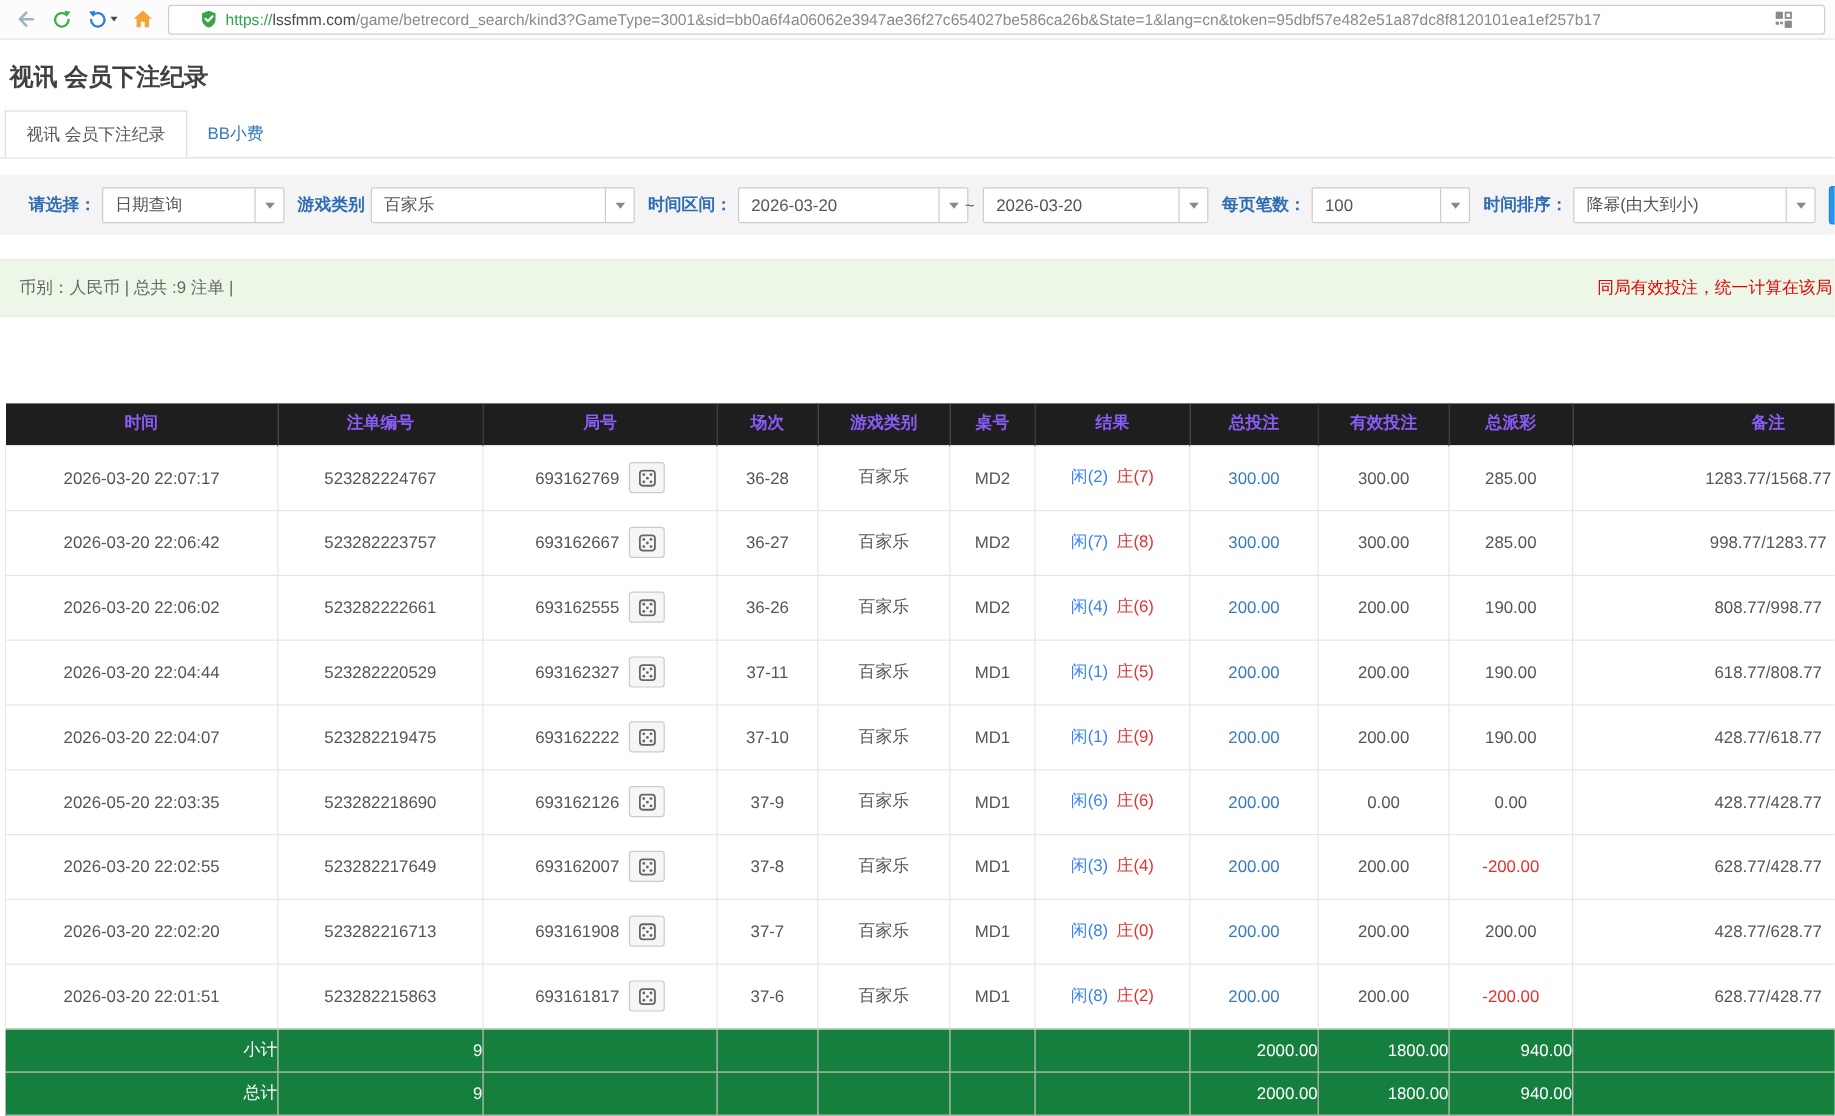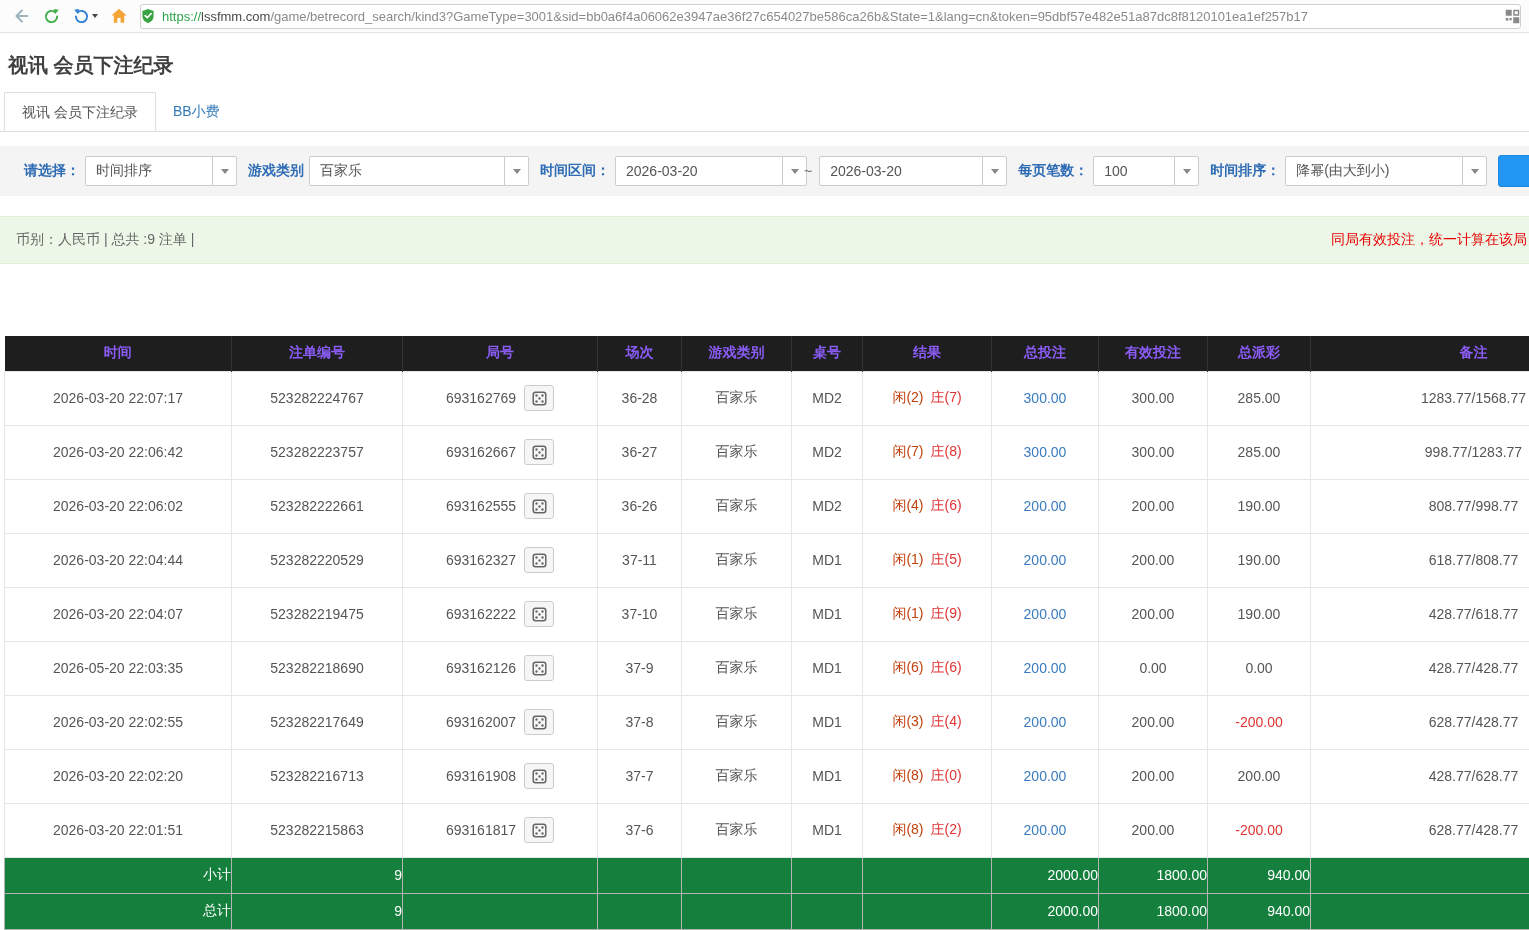--- a/index.html
+++ b/index.html
@@ -12,21 +12,21 @@
   
   .browser-bar {
     height: 33px; background: #fcfcfc; border-bottom: 1px solid #e3e3e3;
     display: flex; align-items: center; padding: 0 8px; gap: 4px;
   }
   .nav-btn { width: 26px; height: 26px; display: flex; align-items: center; justify-content: center; cursor: pointer; flex: 0 0 auto; }
   .undo-wrap { width: 34px; }
   .mini-caret { width: 0; height: 0; border-left: 3px solid transparent; border-right: 3px solid transparent; border-top: 4px solid #444; margin-left: 2px; }
   .url-bar {
     flex: 1; height: 25px; border: 1px solid #cfcfcf; border-radius: 3px; background: #fff;
-    display: flex; align-items: center; padding: 0 0; margin-left: 4px; overflow: hidden; min-width: 0;
+    display: flex; align-items: center; padding: 0 26px; margin-left: 4px; overflow: hidden; min-width: 0;
   }
   .shield { flex: 0 0 auto; margin-right: 7px; display: flex; }
   .url-text { white-space: nowrap; overflow: hidden; font-size: 13px; flex: 1; min-width: 0; }
   .url-scheme { color: #2da44e; }
   .url-host { color: #4a4a4a; }
   .url-rest { color: #8a8a8a; }
   .qr { margin-left: 8px; flex: 0 0 auto; display: flex; }
 
   
   .page-title { font-size: 20px; color: #404040; font-weight: 700; margin: 20px 0 0 8px; height: 25px; line-height: 25px; }
@@ -47,21 +47,21 @@
   .flabel { color: #2d6bb4; font-weight: 700; margin-right: 5px; flex: 0 0 auto; }
   .control {
     height: 30px; background: #fff; border: 1px solid #ccc; border-radius: 2px;
     display: inline-flex; align-items: center; margin-right: 11px; flex: 0 0 auto; cursor: pointer;
   }
   .control .val { padding: 0 8px 0 10px; flex: 1; color: #555; text-align: left; overflow: hidden; }
   .control .caret-box { width: 24px; align-self: stretch; border-left: 1px solid #ccc; display: flex; align-items: center; justify-content: center; }
   .caret { width: 0; height: 0; border-left: 4px solid transparent; border-right: 4px solid transparent; border-top: 5px solid #888; }
   .w-querytype { width: 152px; } .w-game { width: 220px; }
   .w-date { width: 192px; } .w-date2 { width: 188px; }
-  .w-pp { width: 106px; } .w-sort { width: 202px; }
+  .w-pp { width: 132px; } .w-sort { width: 202px; }
   .tilde { margin: 0 7px 0 -3px; color: #666; flex: 0 0 auto; }
   .search-btn { width: 46px; height: 32px; background: #2196f3; border: 1px solid #1d87dd; border-radius: 3px; flex: 0 0 auto; cursor: pointer; }
 
   
   .notice-bar {
     margin-top: 20px; height: 48px; background: #edf7e7;
     border-top: 1px solid #e0efd4; border-bottom: 1px solid #e0efd4;
     display: flex; align-items: center; justify-content: space-between;
     padding: 0 16px; white-space: nowrap; overflow: hidden;
   }
@@ -77,21 +77,21 @@
   }
   tbody td {
     height: 54px; text-align: center; border: 1px solid #e6e6e6;
     color: #555; background: #fff; font-size: 14px;
   }
   .round-flex { display: flex; align-items: center; justify-content: center; gap: 8px; text-align: center; }
   .dice-btn {
     width: 30px; height: 26px; border: 1px solid #ccc; background: #f6f6f6;
     border-radius: 3px; display: inline-flex; align-items: center; justify-content: center; cursor: pointer;
   }
-  .player { color: #c2410c; margin-right: 7px; }
+  .player { color: #3b82f6; margin-right: 7px; }
   .banker { color: #e03333; text-align: right; }
   .link-blue { color: #3a7bbf; cursor: pointer; }
   .neg { color: #e03333; }
   tfoot td {
     height: 36px; background: #15803d; color: #fff; text-align: right;
     border: 1px solid #b4b4b4; font-size: 14px;
   }
 </style>
 </head>
 <body>
@@ -143,21 +143,21 @@
 <h1 class="page-title">视讯 会员下注纪录</h1>
 
 <div class="tabs">
   <div class="tab active">视讯 会员下注纪录</div>
   <div class="tab">BB小费</div>
 </div>
 
 <div class="filter-bar">
   <span class="flabel">请选择：</span>
   <div class="control w-querytype">
-    <span class="val">时间排序</span>
+    <span class="val">日期查询</span>
     <span class="caret-box">
         <span class="caret"></span>
       </span>
   </div>
 
   <span class="flabel">游戏类别</span>
   <div class="control w-game">
     <span class="val">百家乐</span>
     <span class="caret-box">
         <span class="caret"></span>

